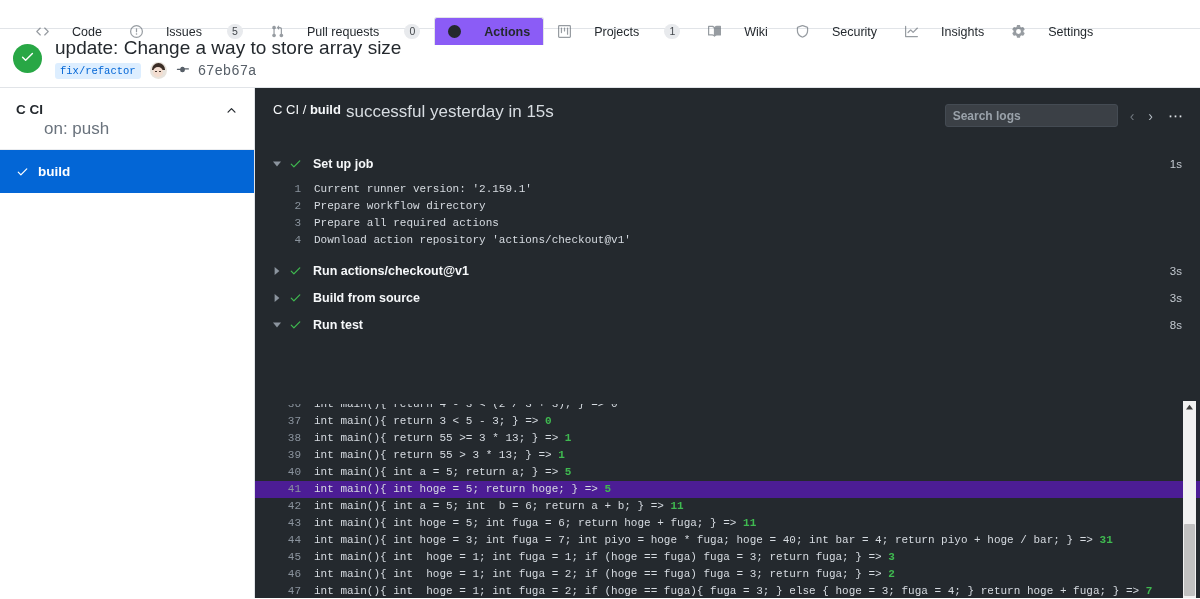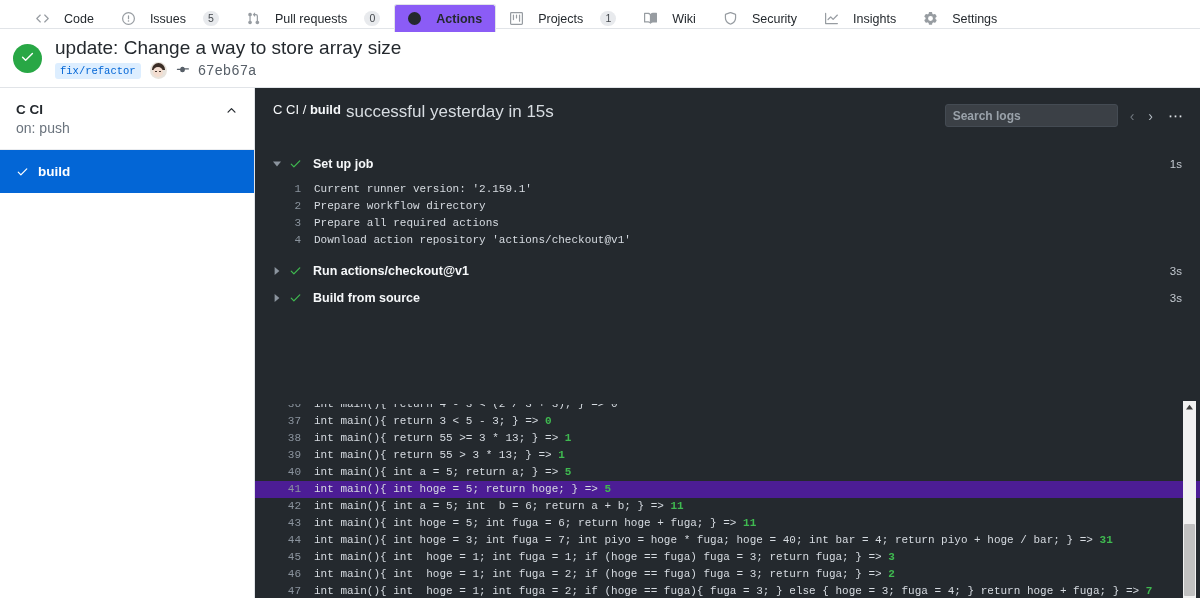--- a/index.html
+++ b/index.html
@@ -17,31 +17,31 @@
     background: #ffffff;
     border-bottom: 1px solid #e1e4e8;
     display: flex;
     align-items: flex-end;
     padding-left: 22px;
     gap: 0px;
   }
   .nav-tab {
     display: flex;
     align-items: center;
-    gap: 15px;
+    gap: 23px;
     height: 28px;
     padding: 0 13px;
     font-size: 12.5px;
     color: #24292e;
     cursor: pointer;
     border: 1px solid transparent;
     border-bottom: none;
     border-radius: 3px 3px 0 0;
     position: relative;
-    top: 4px;
+    top: 17px;
     white-space: nowrap;
   }
   .nav-tab.active {
     background: #8b5cf6;
     border-color: #e1e4e8;
     font-weight: bold;
     color: #24292e;
   }
   .nav-ico { width: 13px; height: 13px; display: inline-block; opacity: .62; flex: 0 0 auto; }
   .nav-tab.active .nav-ico { opacity: 1; }
@@ -111,21 +111,21 @@
     border-right: 1px solid #e1e4e8;
     height: 510px;
   }
   .wf-block {
     padding: 13px 16px 12px 16px;
     display: flex; align-items: flex-start; justify-content: space-between;
     border-bottom: 1px solid #eaecef;
     cursor: pointer;
   }
   .wf-name { font-size: 13.5px; color: #24292e; font-weight: bold; line-height: 17px; }
-  .wf-on { font-size: 14px; color: #6a737d; line-height: 17px; margin-top: 2px; }
+  .wf-on { font-size: 17px; color: #6a737d; line-height: 17px; margin-top: 2px; margin-left: 28px; }
   .chev-up svg { width: 13px; height: 13px; fill: #24292e; display: block; margin-top: 3px; }
   .job-item {
     height: 43px;
     display: flex; align-items: center; gap: 9px;
     padding-left: 16px;
     background: #0366d6;
     color: #ffffff;
     cursor: pointer;
   }
   .job-check svg { width: 13px; height: 13px; fill: #ffffff; display: block; }
@@ -459,20 +459,34 @@
           </span>
         <span class="step-check">
             <svg viewBox="0 0 16 16">
               <path d="M13.78 4.22a.75.75 0 010 1.06l-7.25 7.25a.75.75 0 01-1.06 0L2.22 9.28a.75.75 0 011.06-1.06L6 10.94l6.72-6.72a.75.75 0 011.06 0z"></path>
             </svg>
           </span>
         <span class="step-name">Build from source</span>
         <span class="step-time">3s</span>
       </div>
 
+      <div class="step-row">
+        <span class="step-caret">
+            <svg viewBox="0 0 10 10">
+              <path d="M0 2l5 6 5-6z"></path>
+            </svg>
+          </span>
+        <span class="step-check">
+            <svg viewBox="0 0 16 16">
+              <path d="M13.78 4.22a.75.75 0 010 1.06l-7.25 7.25a.75.75 0 01-1.06 0L2.22 9.28a.75.75 0 011.06-1.06L6 10.94l6.72-6.72a.75.75 0 011.06 0z"></path>
+            </svg>
+          </span>
+        <span class="step-name">Run test</span>
+        <span class="step-time">8s</span>
+      </div>
 
     </div>
 
     <div class="test-block">
       <div class="clip-row">
         <div class="test-line">
           <span class="test-num">36</span>
           <span>int main(){ return 4 - 3 &lt; (2 / 3 + 3); } =&gt; 0</span>
         </div>
       </div>

